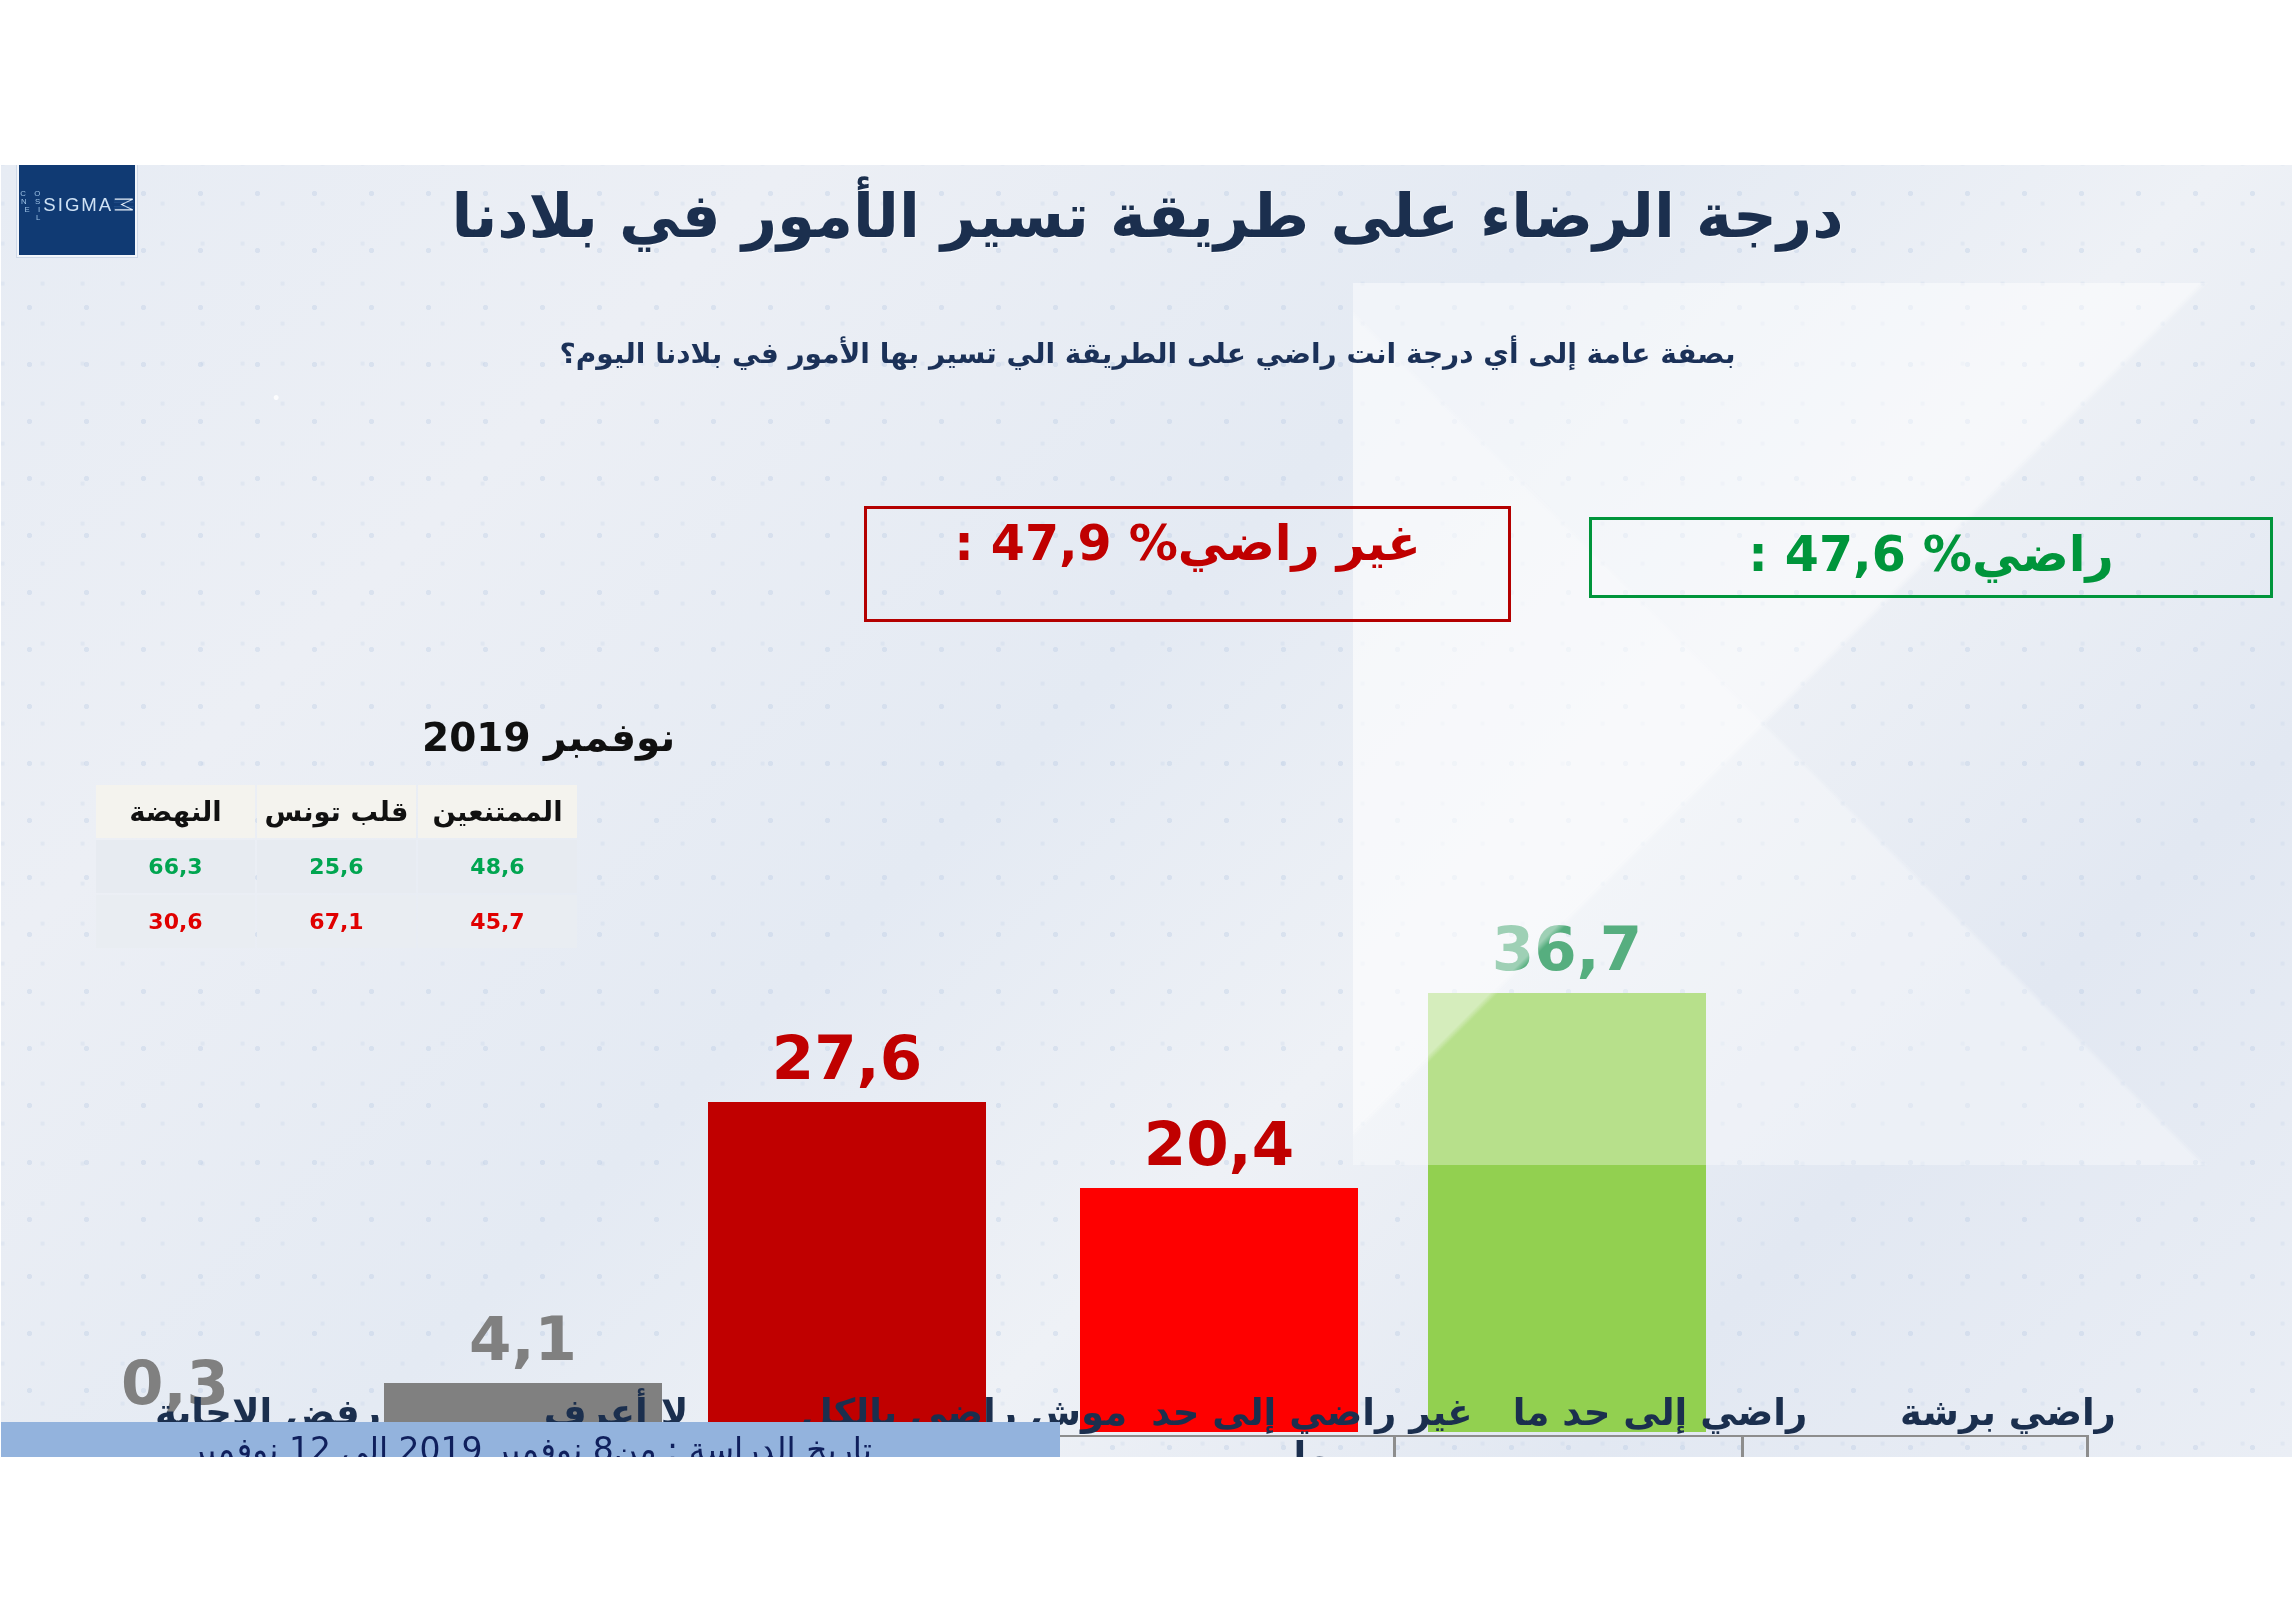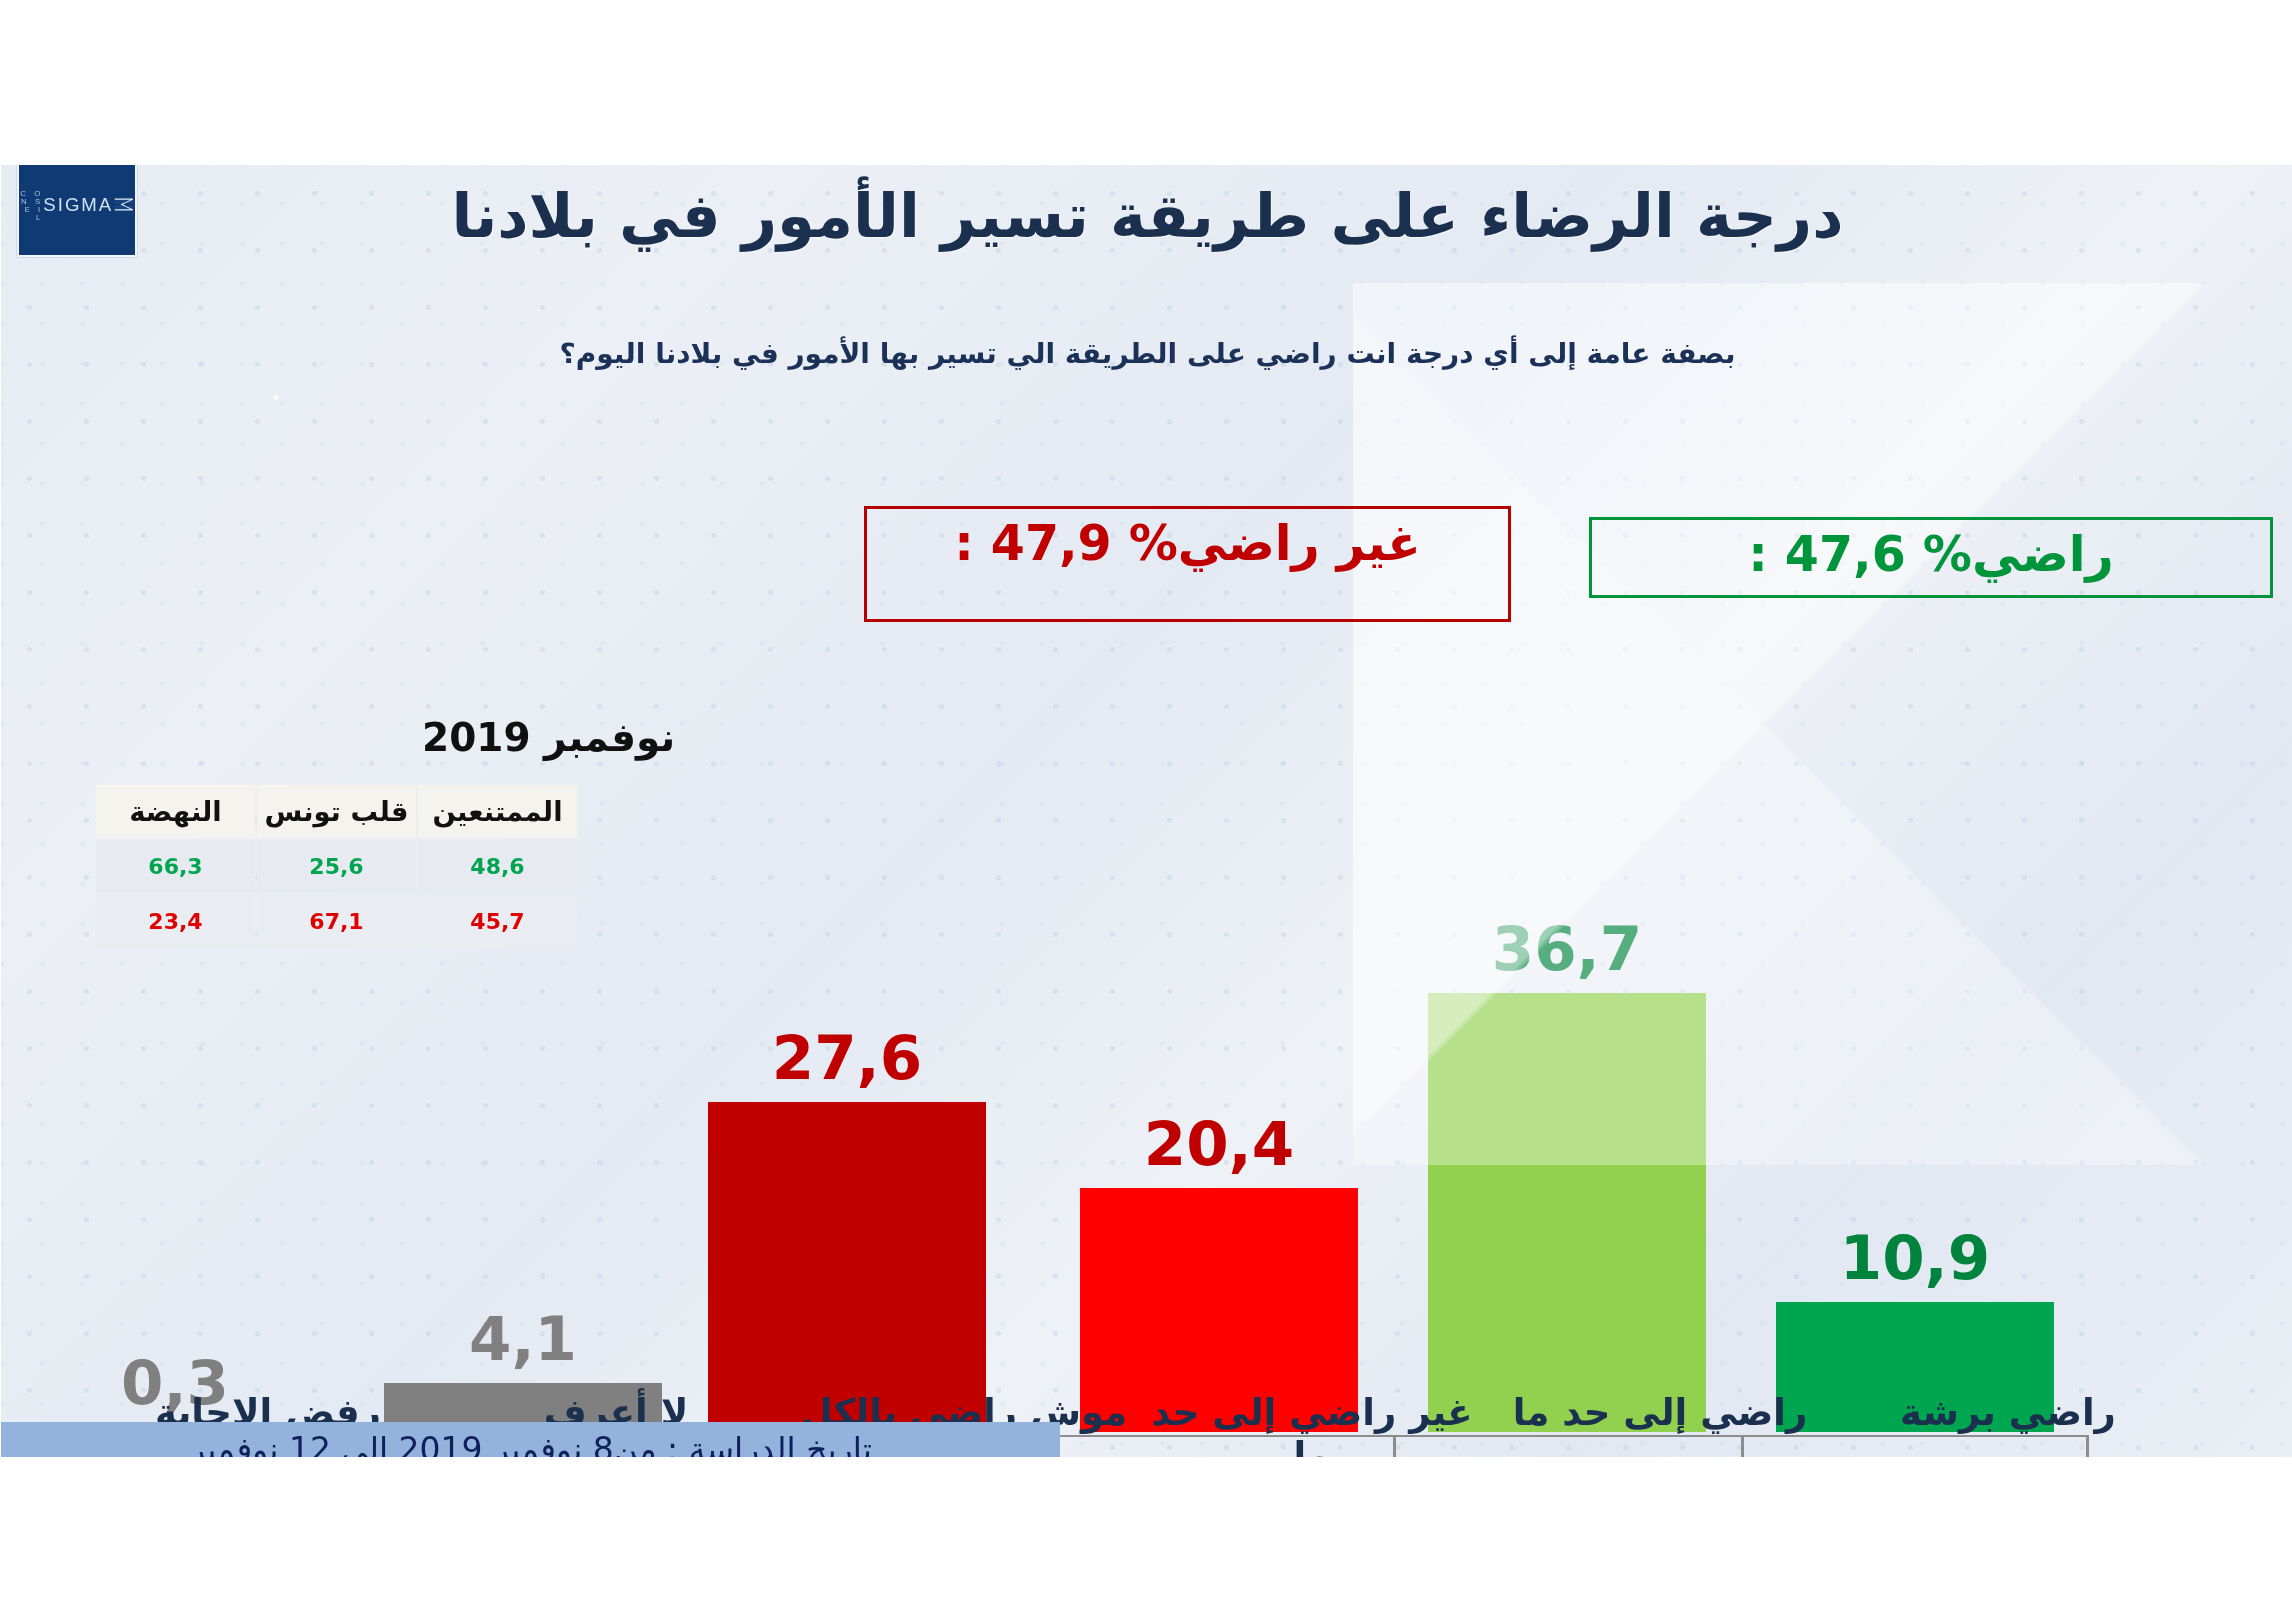--- a/index.html
+++ b/index.html
@@ -202,21 +202,21 @@
         <td>النهضة</td>
       </tr>
       <tr class="r-green">
         <td>48,6</td>
         <td>25,6</td>
         <td>66,3</td>
       </tr>
       <tr class="r-red">
         <td>45,7</td>
         <td>67,1</td>
-        <td>23,4</td>
+        <td>30,6</td>
       </tr>
     </tbody>
   </table>
 
   <div id="chart">
     <div id="plot">
         <div class="bar-slot" style="left: 0px; width: 348px;">
           <div class="bar" style="height: 4.9px; background: rgb(128, 128, 128);"></div>
           <div class="bar-val" style="bottom: 18.6px; color: rgb(128, 128, 128);">0,3</div>
         </div>
@@ -228,24 +228,20 @@
           <div class="bar" style="height: 330px; background: rgb(192, 0, 0);"></div>
           <div class="bar-val" style="bottom: 344px; color: rgb(192, 0, 0);">27,6</div>
         </div>
         <div class="bar-slot" style="left: 1044px; width: 348px;">
           <div class="bar" style="height: 244px; background: rgb(254, 0, 0);"></div>
           <div class="bar-val" style="bottom: 258px; color: rgb(192, 0, 0);">20,4</div>
         </div>
         <div class="bar-slot" style="left: 1392px; width: 348px;">
           <div class="bar" style="height: 439px; background: rgb(146, 208, 80);"></div>
           <div class="bar-val" style="bottom: 453px; color: rgb(0, 132, 61);">36,7</div>
-        </div>
-        <div class="bar-slot" style="left: 1740px; width: 348px;">
-          <div class="bar" style="height: 130px; background: rgb(0, 165, 80);"></div>
-          <div class="bar-val" style="bottom: 144px; color: rgb(0, 132, 61);">10,9</div>
         </div>
       </div>
     <div id="axis">
         <div class="tick" style="left: 0px;"></div>
         <div class="tick" style="left: 348px;"></div>
         <div class="tick" style="left: 696px;"></div>
         <div class="tick" style="left: 1044px;"></div>
         <div class="tick" style="left: 1392px;"></div>
         <div class="tick" style="left: 1740px;"></div>
         <div class="tick" style="left: 2085px;"></div>

